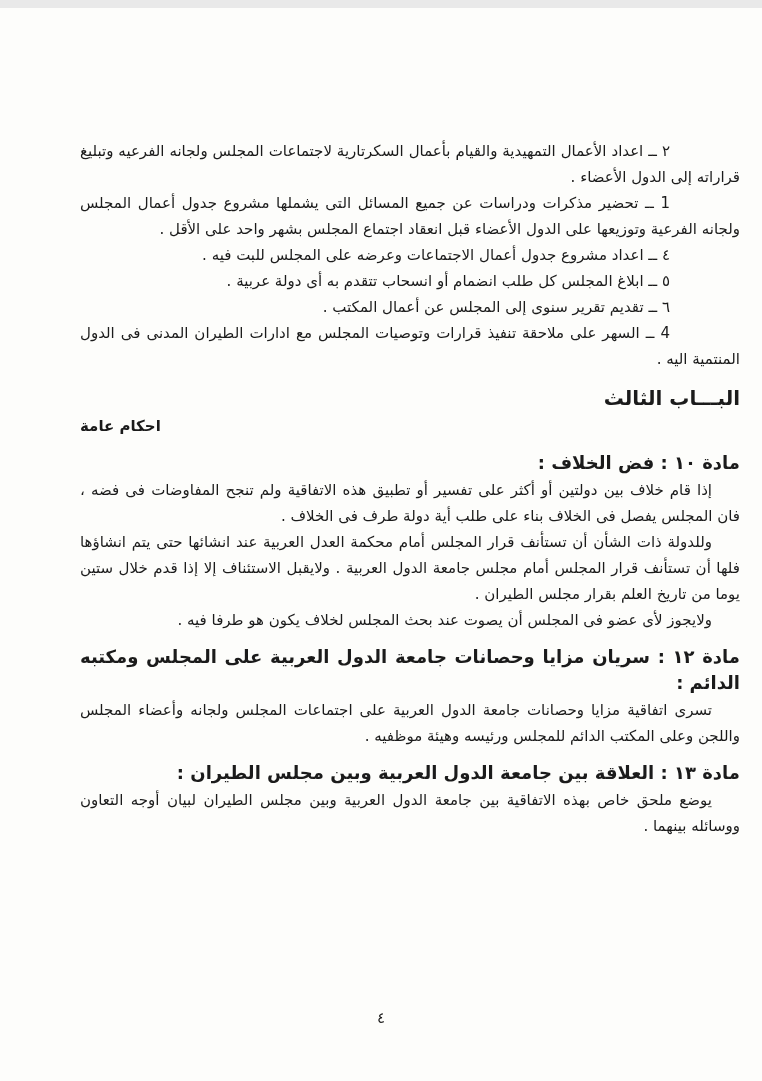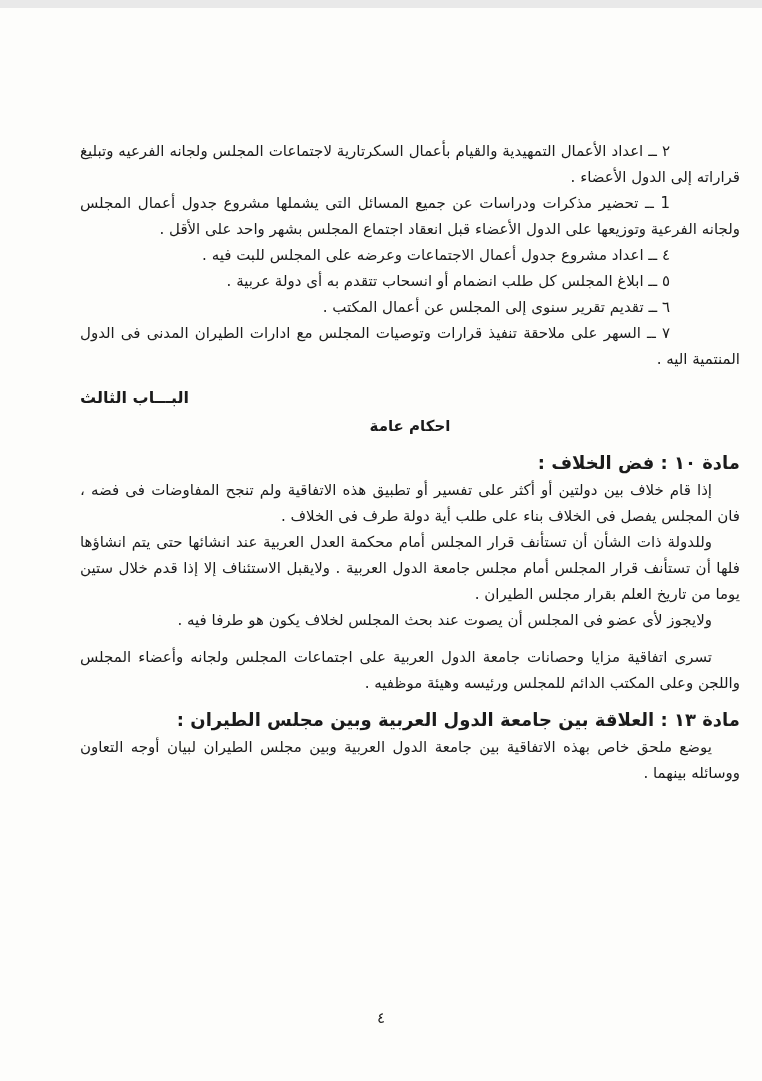--- a/index.html
+++ b/index.html
@@ -26,28 +26,28 @@
     font-size:15px;
     line-height:26px;
     text-align:justify;
   }
   p{margin:0;}
   .clause{
     text-indent:70px;
   }
   .part-heading{
     margin-top:13px;
-    text-align:left;
+    text-align:right;
     font-weight:bold;
-    font-size:16px;
+    font-size:20px;
     text-indent:0;
   }
   .part-subheading{
     margin-top:2px;
-    text-align:center;
+    text-align:left;
     font-weight:bold;
     font-size:15px;
     text-indent:0;
   }
   .article{margin-top:11px;}
   .article-heading{
     font-weight:bold;
     font-size:18px;
     text-indent:0;
     margin-bottom:1px;
@@ -68,34 +68,35 @@
 <body>
 
 <div class="page">
   <div class="content">
 
     <p class="clause">٢ ــ اعداد الأعمال التمهيدية والقيام بأعمال السكرتارية لاجتماعات المجلس ولجانه الفرعيه وتبليغ قراراته إلى الدول الأعضاء .</p>
     <p class="clause">1 ــ تحضير مذكرات ودراسات عن جميع المسائل التى يشملها مشروع جدول أعمال المجلس ولجانه الفرعية وتوزيعها على الدول الأعضاء قبل انعقاد اجتماع المجلس بشهر واحد على الأقل .</p>
     <p class="clause">٤ ــ اعداد مشروع جدول أعمال الاجتماعات وعرضه على المجلس للبت فيه .</p>
     <p class="clause">٥ ــ ابلاغ المجلس كل طلب انضمام أو انسحاب تتقدم به أى دولة عربية .</p>
     <p class="clause">٦ ــ تقديم تقرير سنوى إلى المجلس عن أعمال المكتب .</p>
-    <p class="clause">٧ ــ السهر على ملاحقة تنفيذ قرارات وتوصيات المجلس مع ادارات الطيران المدنى فى الدول المنتمية اليه .</p>
+    <p class="clause">4 ــ السهر على ملاحقة تنفيذ قرارات وتوصيات المجلس مع ادارات الطيران المدنى فى الدول المنتمية اليه .</p>
 
     <p class="part-heading">البـــاب الثالث</p>
     <p class="part-subheading">احكام عامة</p>
 
     <div class="article">
       <p class="article-heading">مادة ١٠ : فض الخلاف :</p>
       <p class="article-paragraph">إذا قام خلاف بين دولتين أو أكثر على تفسير أو تطبيق هذه الاتفاقية ولم تنجح المفاوضات فى فضه ، فان المجلس يفصل فى الخلاف بناء على طلب أية دولة طرف فى الخلاف .</p>
       <p class="article-paragraph">وللدولة ذات الشأن أن تستأنف قرار المجلس أمام محكمة العدل العربية عند انشائها حتى يتم انشاؤها فلها أن تستأنف قرار المجلس أمام مجلس جامعة الدول العربية . ولايقبل الاستئناف إلا إذا قدم خلال ستين يوما من تاريخ العلم بقرار مجلس الطيران .</p>
       <p class="article-paragraph">ولايجوز لأى عضو فى المجلس أن يصوت عند بحث المجلس لخلاف يكون هو طرفا فيه .</p>
     </div>
 
 
     <div class="article">
+      <p class="article-heading">مادة ١٢ : سريان مزايا وحصانات جامعة الدول العربية على المجلس ومكتبه الدائم :</p>
       <p class="article-paragraph">تسرى اتفاقية مزايا وحصانات جامعة الدول العربية على اجتماعات المجلس ولجانه وأعضاء المجلس واللجن وعلى المكتب الدائم للمجلس ورئيسه وهيئة موظفيه .</p>
     </div>
 
     <div class="article">
       <p class="article-heading">مادة ١٣ : العلاقة بين جامعة الدول العربية وبين مجلس الطيران :</p>
       <p class="article-paragraph">يوضع ملحق خاص بهذه الاتفاقية بين جامعة الدول العربية وبين مجلس الطيران لبيان أوجه التعاون ووسائله بينهما .</p>
     </div>
 
   </div>
 

